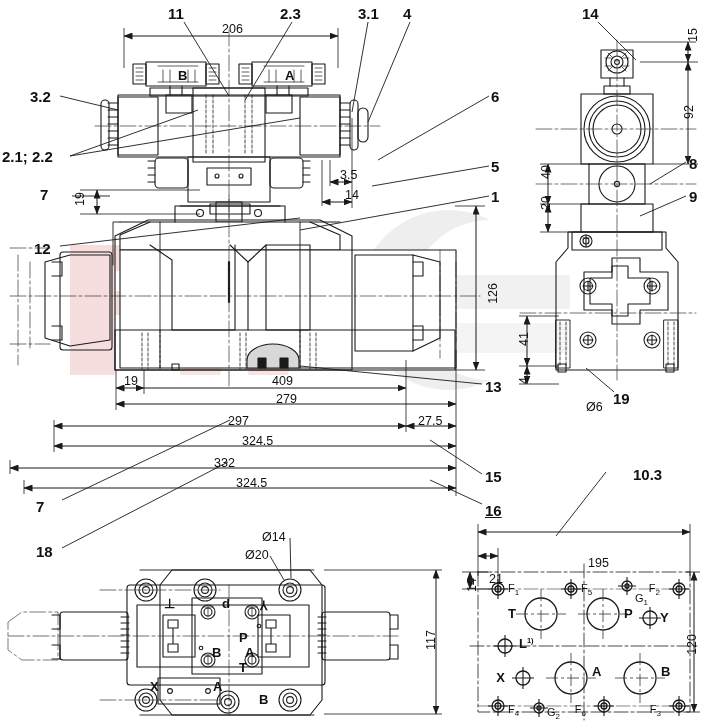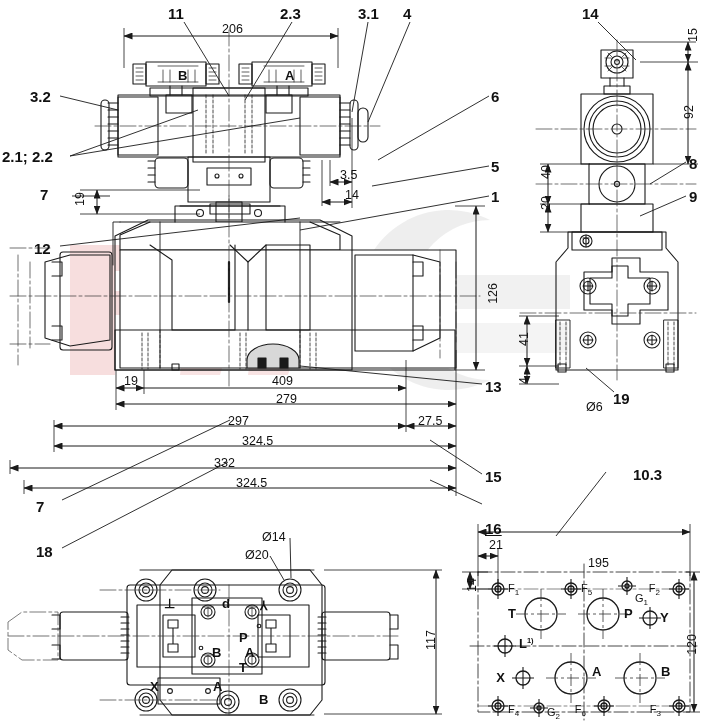--- a/index.html
+++ b/index.html
@@ -448,21 +448,21 @@
       <div class="lbl" style="left: 2px; top: 148px;">2.1; 2.2</div>
       <div class="lbl" style="left: 491px; top: 158px;">5</div>
       <div class="lbl" style="left: 491px; top: 188px;">1</div>
       <div class="lbl" style="left: 40px; top: 186px;">7</div>
       <div class="lbl" style="left: 689px; top: 188px;">9</div>
       <div class="lbl" style="left: 34px; top: 240px;">12</div>
       <div class="lbl" style="left: 485px; top: 378px;">13</div>
       <div class="lbl" style="left: 613px; top: 390px;">19</div>
       <div class="lbl" style="left: 485px; top: 468px;">15</div>
       <div class="lbl" style="left: 604px; top: 466px; margin-left: 29px;">10.3</div>
-      <div class="lbl" style="left: 485px; top: 520px; text-decoration: underline;">16</div>
+      <div class="lbl" style="left: 485px; top: 502px; text-decoration: underline;">16</div>
       <div class="lbl" style="left: 36px; top: 498px;">7</div>
       <div class="lbl" style="left: 36px; top: 543px;">18</div>
     </div>
   <div id="layer-dims">
       <div class="dim" style="left: 222px; top: 22px;">206</div>
       <div class="dim" style="left: 340px; top: 168px;">3.5</div>
       <div class="dim" style="left: 345px; top: 188px;">14</div>
       <div class="dimv" style="left: 73px; top: 192px; transform: rotate(-90deg) translate(-100%, 0px);">19</div>
       <div class="dimv" style="left: 486px; top: 283px; transform: rotate(-90deg) translate(-100%, 0px);">126</div>
       <div class="dim" style="left: 124px; top: 374px;">19</div>
@@ -477,21 +477,21 @@
       <div class="dimv" style="left: 682px; top: 105px; transform: rotate(-90deg) translate(-100%, 0px);">92</div>
       <div class="dimv" style="left: 539px; top: 165px; transform: rotate(-90deg) translate(-100%, 0px);">40</div>
       <div class="dimv" style="left: 539px; top: 196px; transform: rotate(-90deg) translate(-100%, 0px);">20</div>
       <div class="dimv" style="left: 517px; top: 332px; transform: rotate(-90deg) translate(-100%, 0px);">41</div>
       <div class="dimv" style="left: 517px; top: 377px; transform: rotate(-90deg) translate(-100%, 0px);">4</div>
       <div class="dim" style="left: 586px; top: 400px;">Ø6</div>
       <div class="dim" style="left: 262px; top: 530px;">Ø14</div>
       <div class="dim" style="left: 245px; top: 548px;">Ø20</div>
       <div class="dimv" style="left: 424px; top: 630px; transform: rotate(-90deg) translate(-100%, 0px);">117</div>
       <div class="dim" style="left: 588px; top: 556px;">195</div>
-      <div class="dim" style="left: 489px; top: 538px;">21</div>
+      <div class="dim" style="left: 489px; top: 572px;">21</div>
       <div class="dimv" style="left: 465px; top: 578px; transform: rotate(-90deg) translate(-100%, 0px);">14</div>
       <div class="dimv" style="left: 685px; top: 634px; transform: rotate(-90deg) translate(-100%, 0px);">120</div>
     </div>
   <div id="layer-sol">
       <div class="port" style="left: 178px; top: 68px; font-size: 13px;">B</div>
       <div class="port" style="left: 285px; top: 68px; font-size: 13px;">A</div>
     </div>
   <div id="layer-bl">
       <div class="port" style="left: 164px; top: 596px;">⊥</div>
       <div class="port" style="left: 222px; top: 596px;">d</div>

